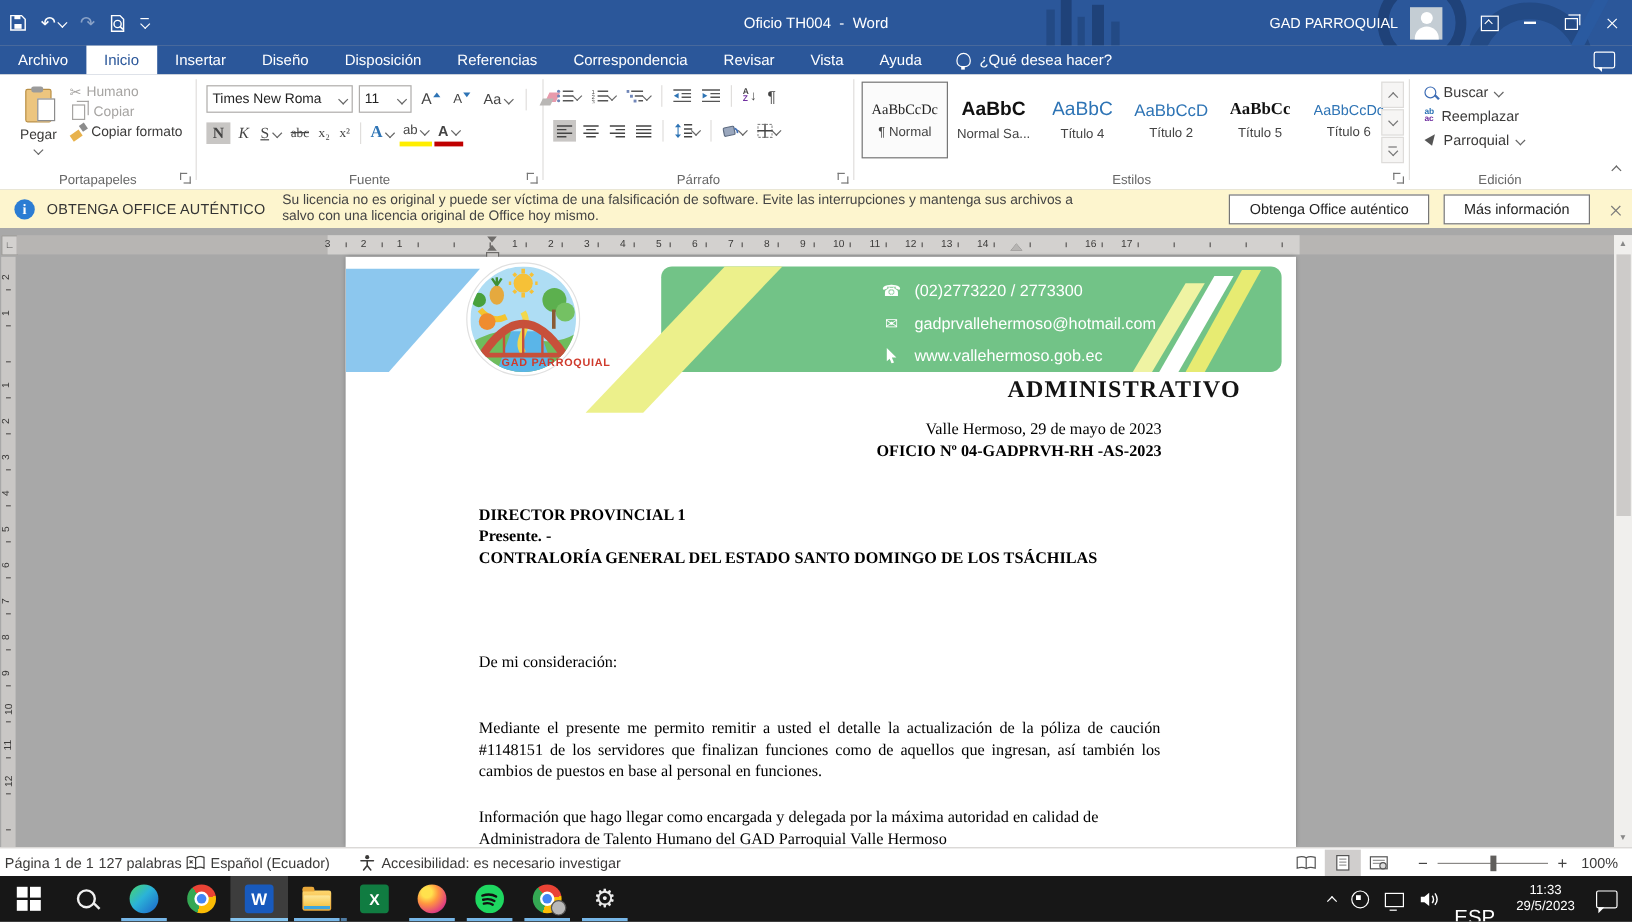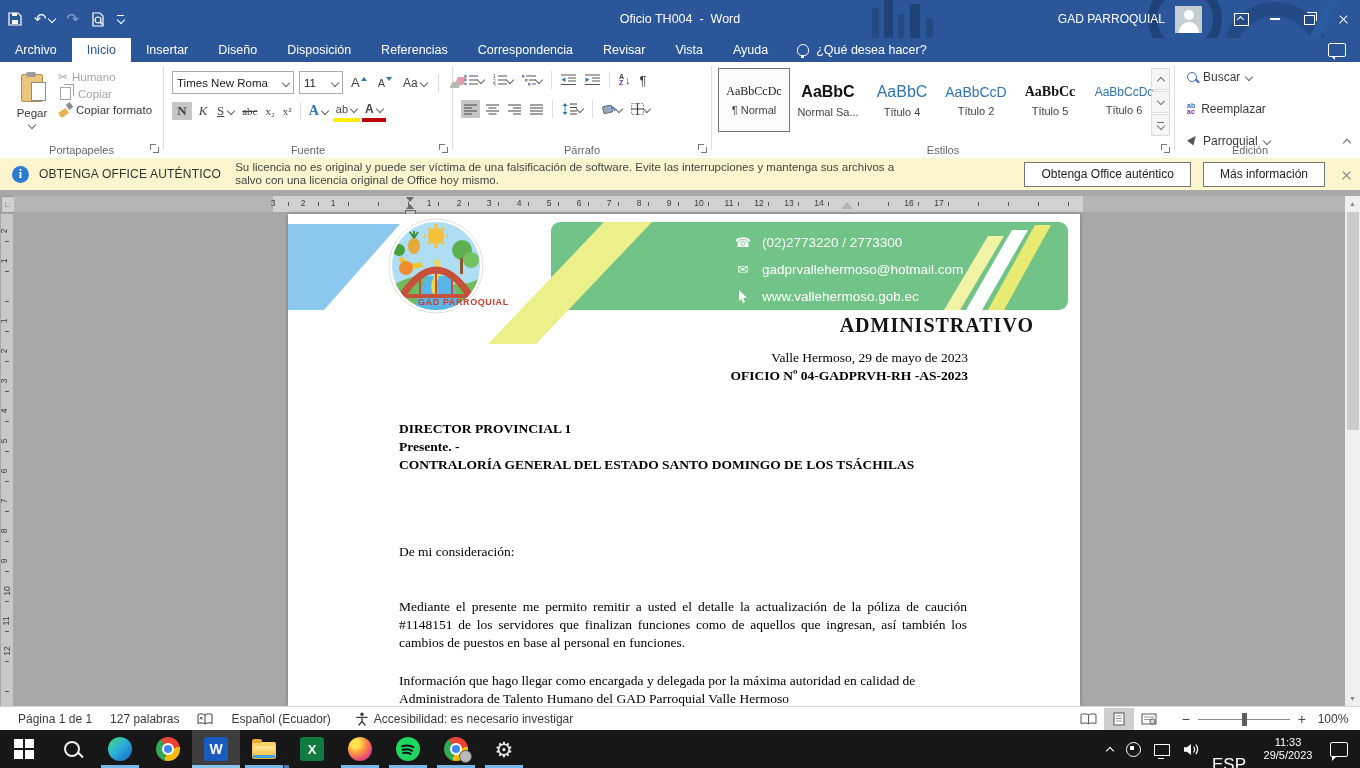--- a/index.html
+++ b/index.html
@@ -94,21 +94,21 @@
   .sp-normal{font-family:"Liberation Serif",serif;font-size:12px;color:#222;}
   .sp-nosp{font-weight:bold;font-size:16px;color:#111;}
   .sp-h1{font-size:16px;color:#2e74b5;}
   .sp-h2{font-size:14px;color:#2e74b5;}
   .sp-h5{font-family:"Liberation Serif",serif;font-weight:bold;font-size:14px;color:#111;}
   .sp-h6{font-size:12px;color:#2e74b5;}
   .stylescroll{position:absolute;right:4px;top:6px;display:flex;flex-direction:column;gap:1px;}
   .ssb{width:17px;height:20px;border:1px solid #dedcda;background:#f6f5f4;display:flex;align-items:center;justify-content:center;color:#777;}
   
   .g-edit{width:150px;}
-  .editcol{position:absolute;left:12px;top:8px;display:flex;flex-direction:column;gap:18px;font-size:12px;color:#3b3a39;}
+  .editcol{position:absolute;left:12px;top:8px;display:flex;flex-direction:column;gap:6px;font-size:12px;color:#3b3a39;}
   .editrow{display:flex;align-items:center;gap:6px;}
   .ic-lens{width:8px;height:8px;border:1.6px solid #3e6db5;border-radius:50%;position:relative;flex:none;}
   .ic-lens::after{content:"";position:absolute;left:7px;top:7px;width:5px;height:1.6px;background:#3e6db5;transform:rotate(45deg);}
   .ic-repl{display:flex;flex-direction:column;font-size:7px;line-height:6.5px;font-weight:bold;}
   .ic-repl .t{color:#2e74b5;} .ic-repl .b{color:#7030a0;}
   .ic-cursor{width:10px;height:12px;position:relative;flex:none;}
   .ic-cursor::before{content:"";position:absolute;left:2px;top:0;border-left:4px solid transparent;border-right:4px solid transparent;border-bottom:9px solid #555;transform:rotate(38deg);}
   .collapse{position:absolute;right:10px;bottom:8px;color:#666;}
   svg.icsvg{display:block;}
 
@@ -154,21 +154,21 @@
   .oline{position:absolute;right:112px;top:154px;font-size:13.5px;font-weight:bold;}
   .recip{position:absolute;left:111px;top:206px;font-size:13.5px;line-height:18px;}
   .salut{position:absolute;left:111px;top:330px;font-size:13.5px;}
   .para{position:absolute;left:111px;width:568px;font-size:13.5px;line-height:18px;text-align:justify;}
   .p1{top:384px;} .p2{top:458px;text-align:left;}
   .b{font-weight:bold;}
 
   
   .statusbar{position:absolute;left:0;top:706px;width:1360px;height:24px;background:#fff;border-top:1px solid #d6d4d2;
              display:flex;align-items:center;font-size:12px;color:#3b3a39;}
-  .st-item{margin-left:18px;display:flex;align-items:center;gap:5px;white-space:nowrap;}
+  .st-item{margin-left:4px;display:flex;align-items:center;gap:5px;white-space:nowrap;}
   .st-right{margin-left:auto;display:flex;align-items:center;margin-right:8px;gap:0;}
   .viewbtn{width:30px;height:22px;display:flex;align-items:center;justify-content:center;}
   .viewbtn.on{background:#d0cecd;}
   .zoomer{display:flex;align-items:center;gap:8px;margin-left:18px;}
   .ztrack{width:92px;height:1px;background:#8a8886;position:relative;}
   .zthumb{position:absolute;left:44px;top:-6px;width:5px;height:13px;background:#605e5c;}
   .zlabel{width:38px;text-align:center;}
 
   
   .taskbar{position:absolute;left:0;top:730px;width:1360px;height:38px;background:#171717;display:flex;align-items:stretch;}

